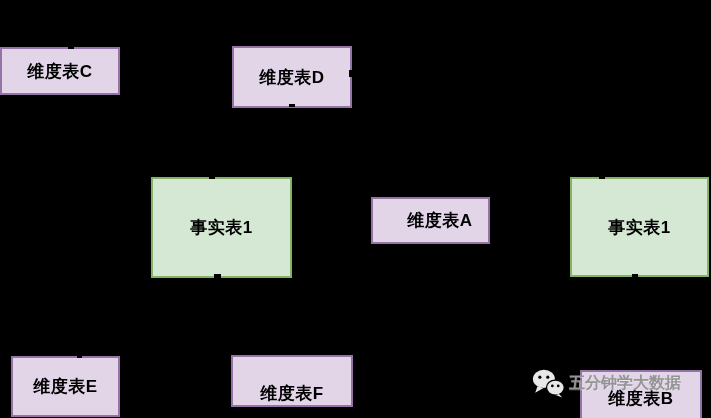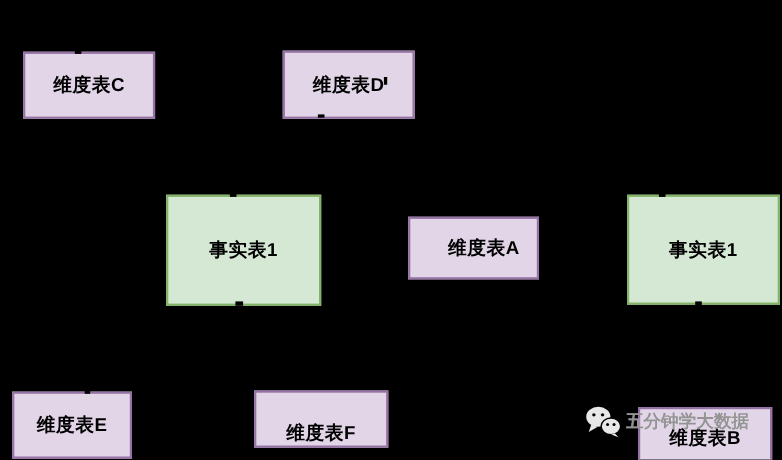--- a/index.html
+++ b/index.html
@@ -26,24 +26,24 @@
   .node.dimension {
     background: var(--dimension-fill, #e1d5e7);
     border-color: var(--dimension-border, #9673a6);
   }
   .node.fact {
     background: var(--fact-fill, #d5e8d4);
     border-color: var(--fact-border, #82b366);
     text-align: center;
   }
   
-  #node-dim-c       { left: 0px;   top: 47px;  width: 120px; height: 61px; margin-left: 21px; }
-  #node-dim-d       { left: 232px; top: 46px;  width: 120px; height: 62px; margin-left: 25px; }
+  #node-dim-c       { left: 0px;   top: 47px;  width: 120px; height: 48px; }
+  #node-dim-d       { left: 232px; top: 46px;  width: 120px; height: 62px; }
   #node-fact-left   { left: 151px; top: 177px; width: 141px; height: 101px; }
-  #node-dim-a       { left: 371px; top: 197px; width: 119px; height: 57px; padding-left: 19px; }
+  #node-dim-a       { left: 371px; top: 197px; width: 119px; height: 47px; padding-left: 19px; }
   #node-fact-right  { left: 570px; top: 177px; width: 139px; height: 100px; }
   #node-dim-e       { left: 11px;  top: 356px; width: 109px; height: 61px; }
   #node-dim-f       { left: 231px; top: 355px; width: 122px; height: 52px; align-items: flex-end; }
   #node-dim-b       { left: 580px; top: 322px; width: 122px; height: 57px; margin-top: 48px; }
 
   
   .arrow-tick { position: absolute; background: #000; z-index: 5; }
   .t1 { left: 68px;  top: 46px;  width: 6px; height: 3px; }
   .t2 { left: 349px; top: 70px;  width: 3px; height: 7px; }
   .t3 { left: 289px; top: 104px; width: 6px; height: 3px; }

